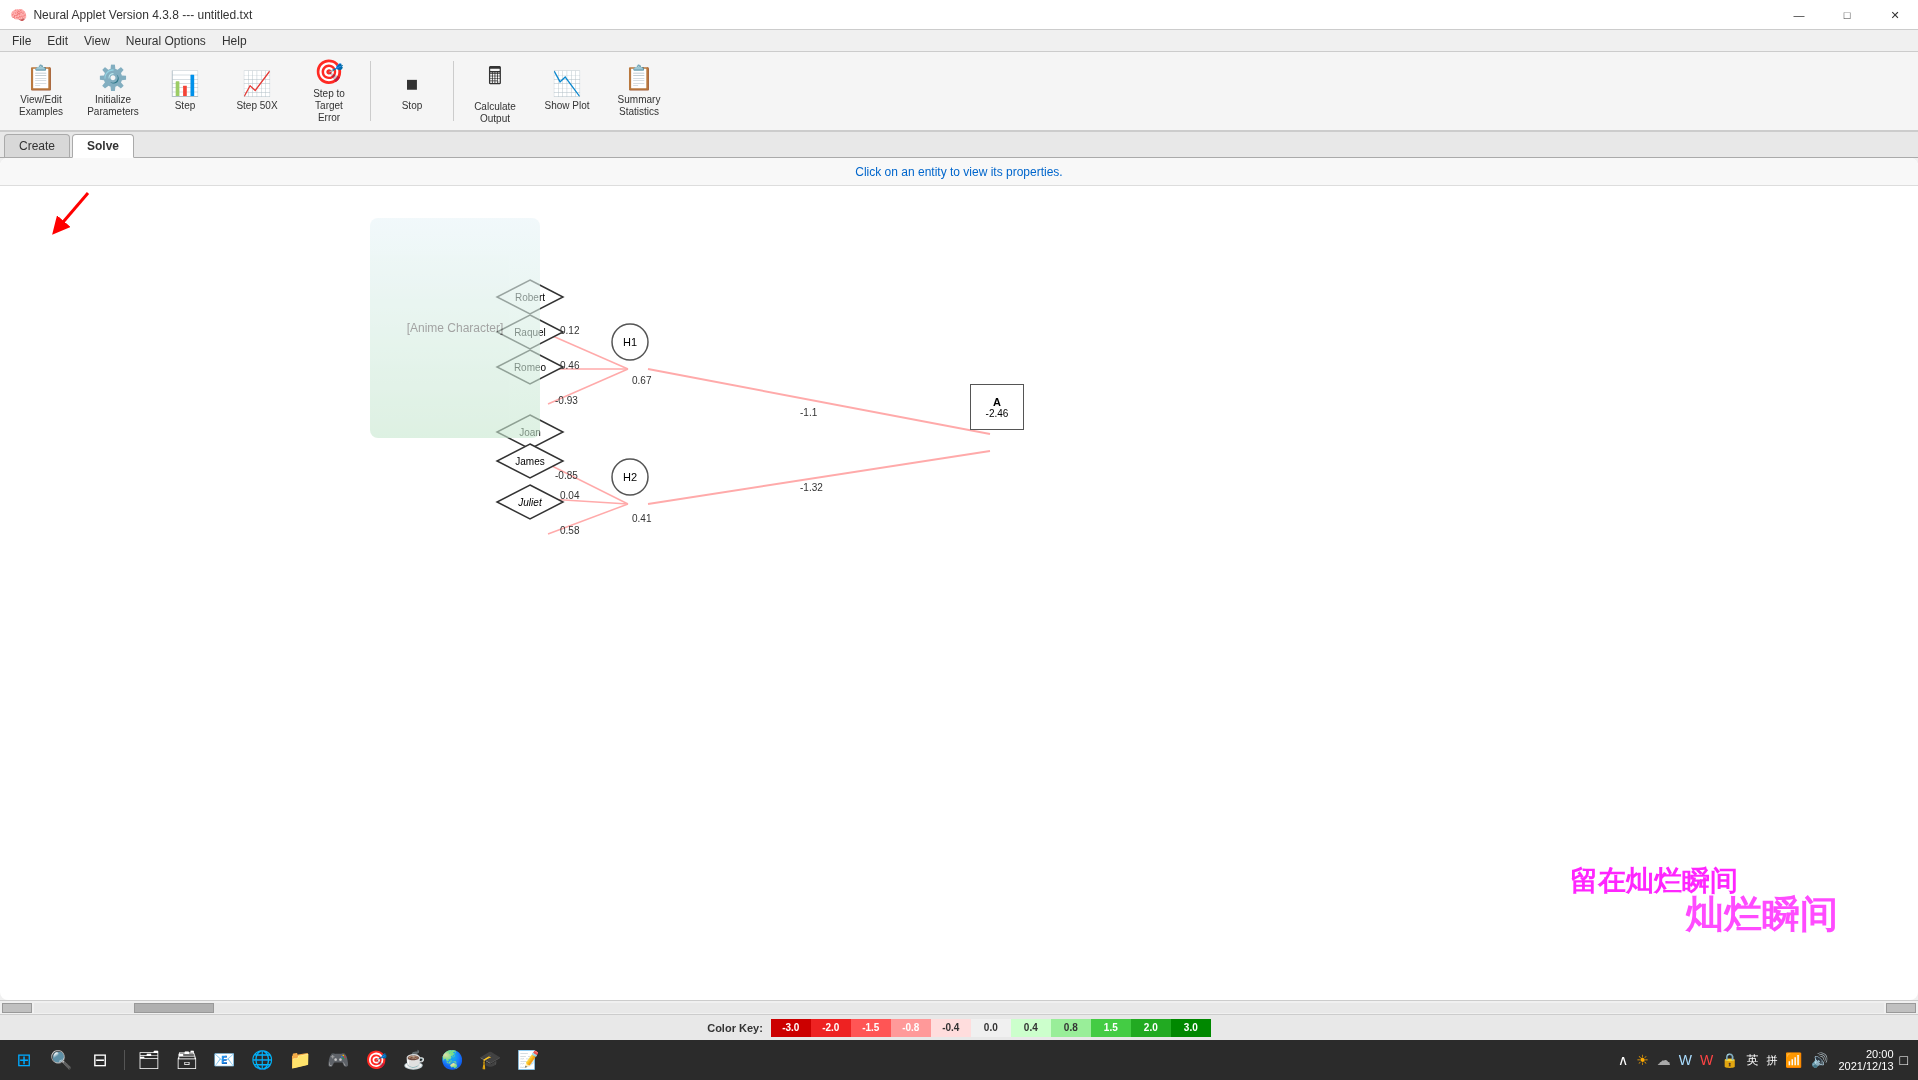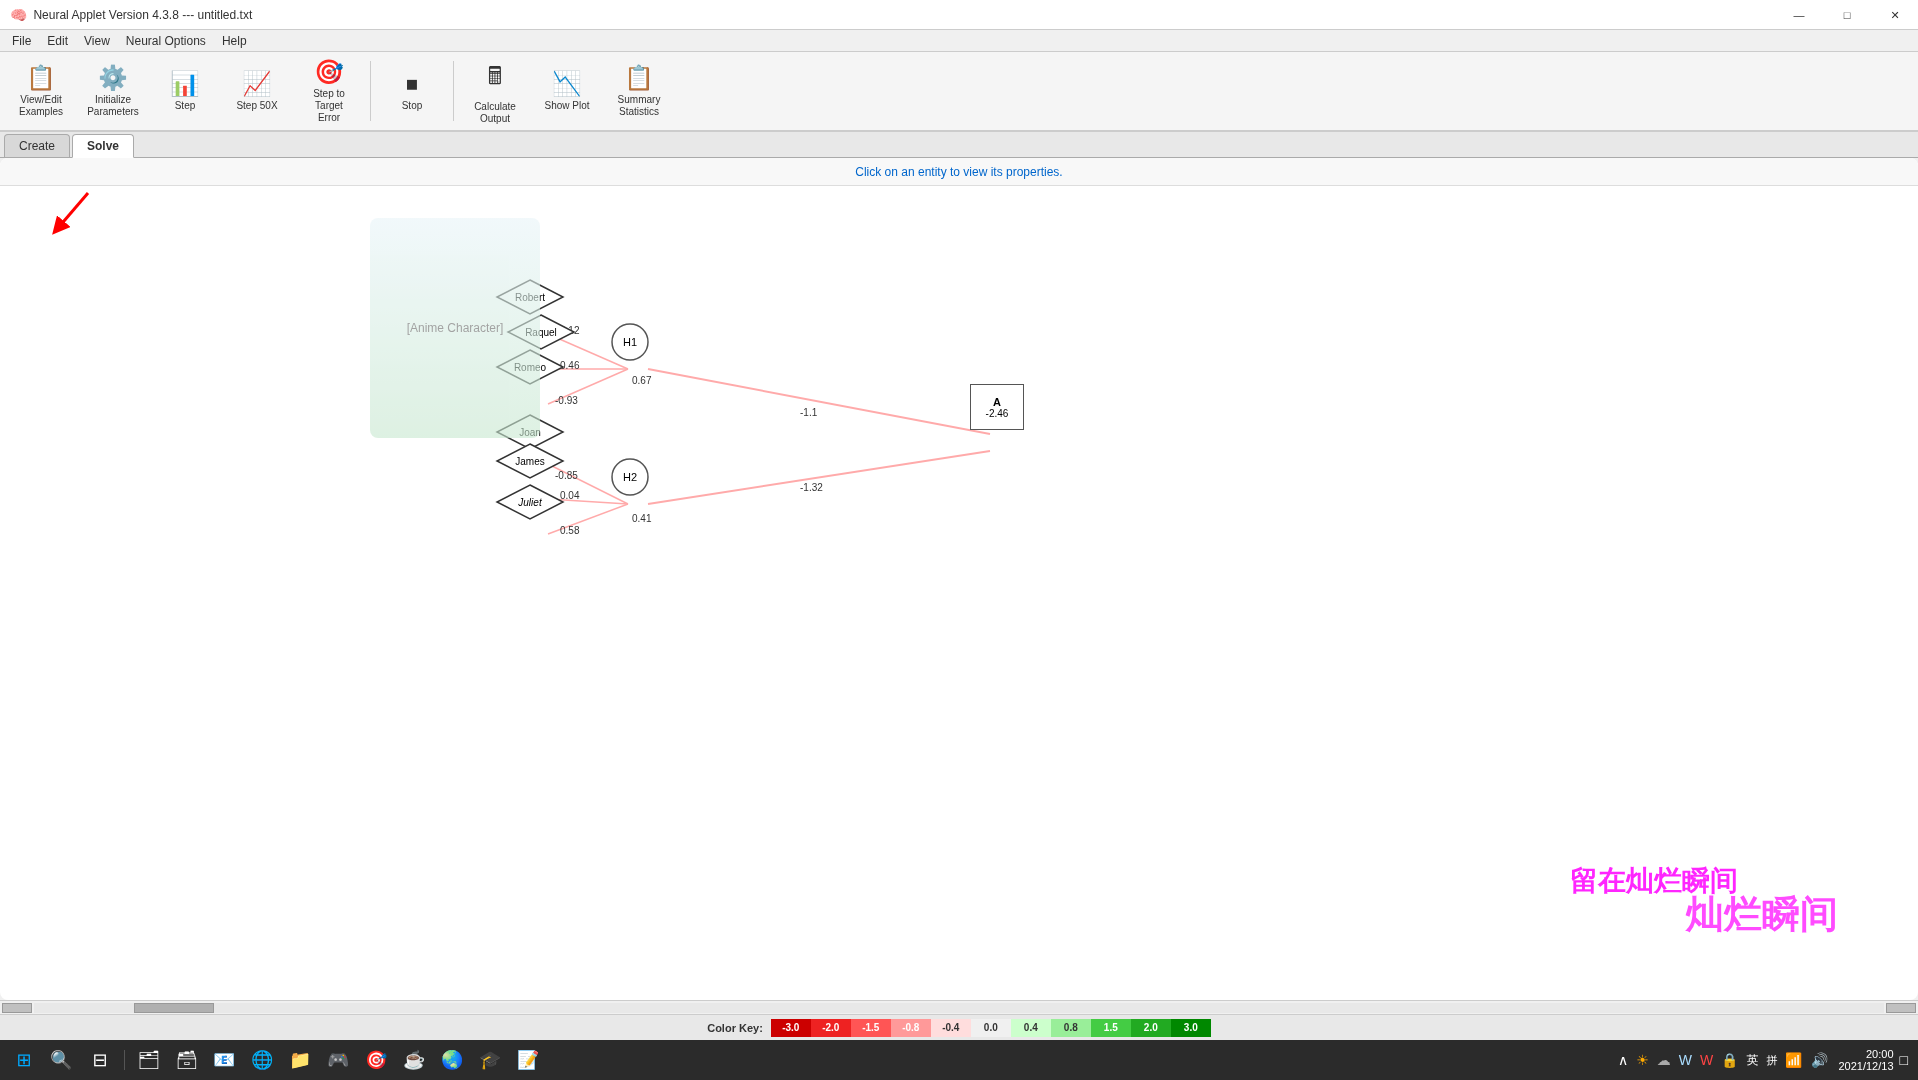--- a/index.html
+++ b/index.html
@@ -311,21 +311,21 @@
     <text x="560" y="348" font-size="10" fill="#333">0.58</text>
   </svg>
 
   <div style="position:absolute; top:120px; left:495px;">
     <svg width="70" height="38" viewBox="0 0 70 38">
       <polygon points="35,2 68,19 35,36 2,19" fill="white" stroke="#333" stroke-width="1.5"></polygon>
       <text x="35" y="23" text-anchor="middle" font-size="10" fill="#000">Robert</text>
     </svg>
   </div>
 
-  <div style="position:absolute; top:155px; left:506px;">
+  <div style="position:absolute; top:155px; left:495px;">
     <svg width="70" height="38" viewBox="0 0 70 38">
       <polygon points="35,2 68,19 35,36 2,19" fill="white" stroke="#333" stroke-width="1.5"></polygon>
       <text x="35" y="23" text-anchor="middle" font-size="10" fill="#000">Raquel</text>
     </svg>
   </div>
 
   <div style="position:absolute; top:190px; left:495px;">
     <svg width="70" height="38" viewBox="0 0 70 38">
       <polygon points="35,2 68,19 35,36 2,19" fill="white" stroke="#333" stroke-width="1.5"></polygon>
       <text x="35" y="23" text-anchor="middle" font-size="10" fill="#000">Romeo</text>

